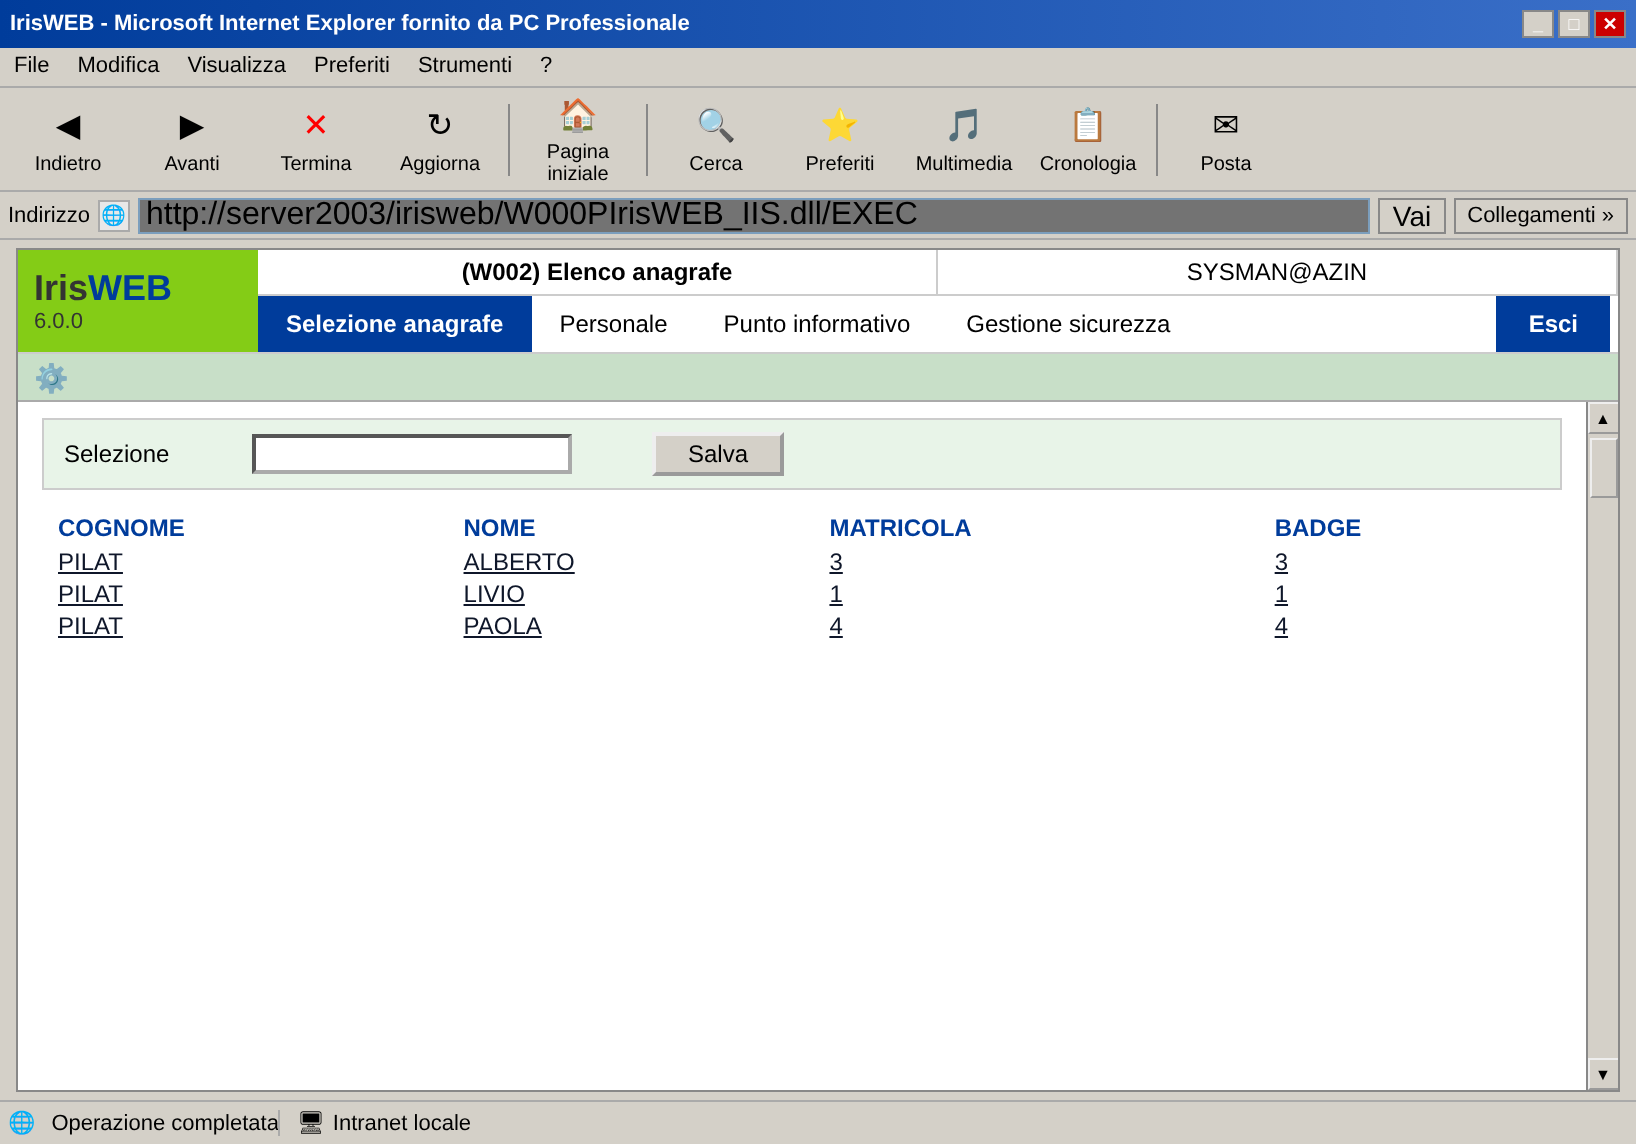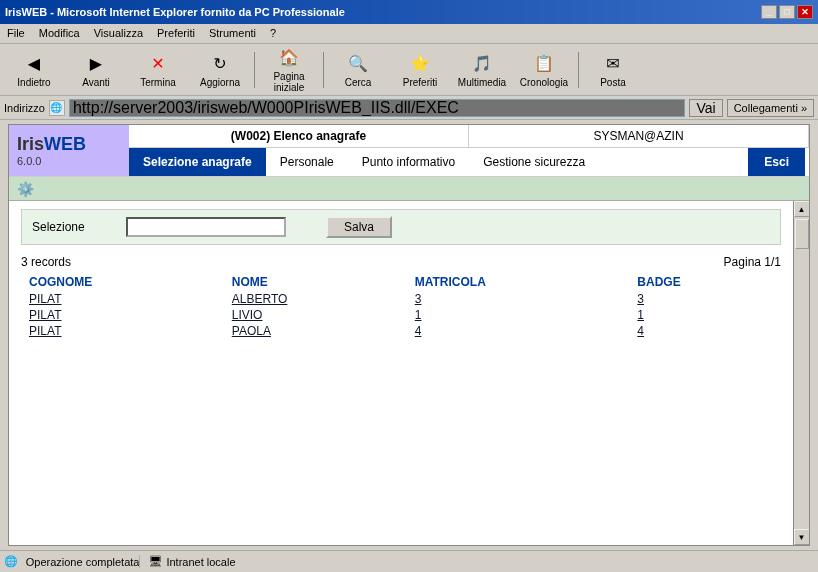--- a/index.html
+++ b/index.html
@@ -128,21 +128,21 @@
       height: calc(572px - 20px - 20px - 52px - 24px - 24px - 8px);
       overflow: hidden;
       display: flex;
       flex-direction: column;
     }
 
     
     .iris-header {
       display: flex;
       align-items: stretch;
-      background: #c4b5fd;
+      background: #84cc16;
     }
     .iris-logo-cell {
       width: 120px;
       padding: 6px 8px;
       display: flex;
       flex-direction: column;
       align-items: flex-start;
       justify-content: center;
     }
 
@@ -459,24 +459,20 @@
 
     <div class="main-with-scroll">
       <div class="content-area">
 
         <div class="selection-row">
           <span class="selection-label">Selezione</span>
           <input class="selection-input" type="text" style="">
           <button class="salva-btn">Salva</button>
         </div>
 
-        <div class="records-info">
-          <span>3 records</span>
-          <span>Pagina 1/1</span>
-        </div>
 
         <table class="data-table">
           <thead>
             <tr>
               <th>COGNOME</th>
               <th>NOME</th>
               <th>MATRICOLA</th>
               <th>BADGE</th>
             </tr>
           </thead>

